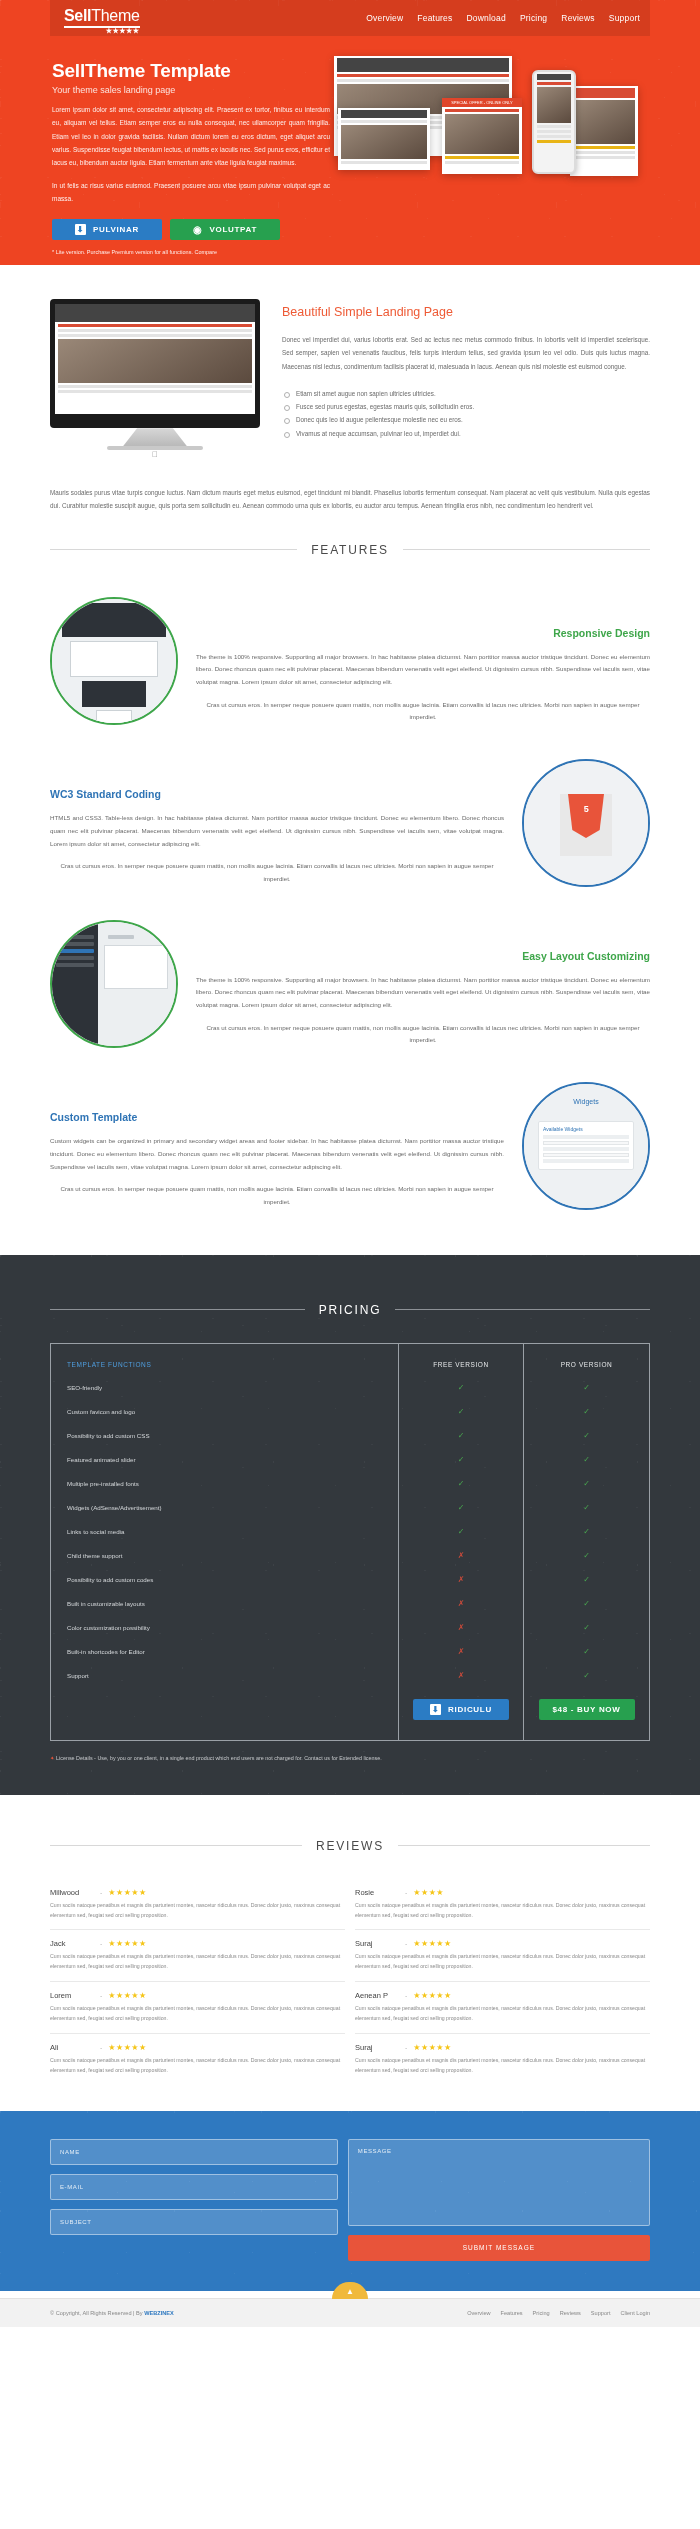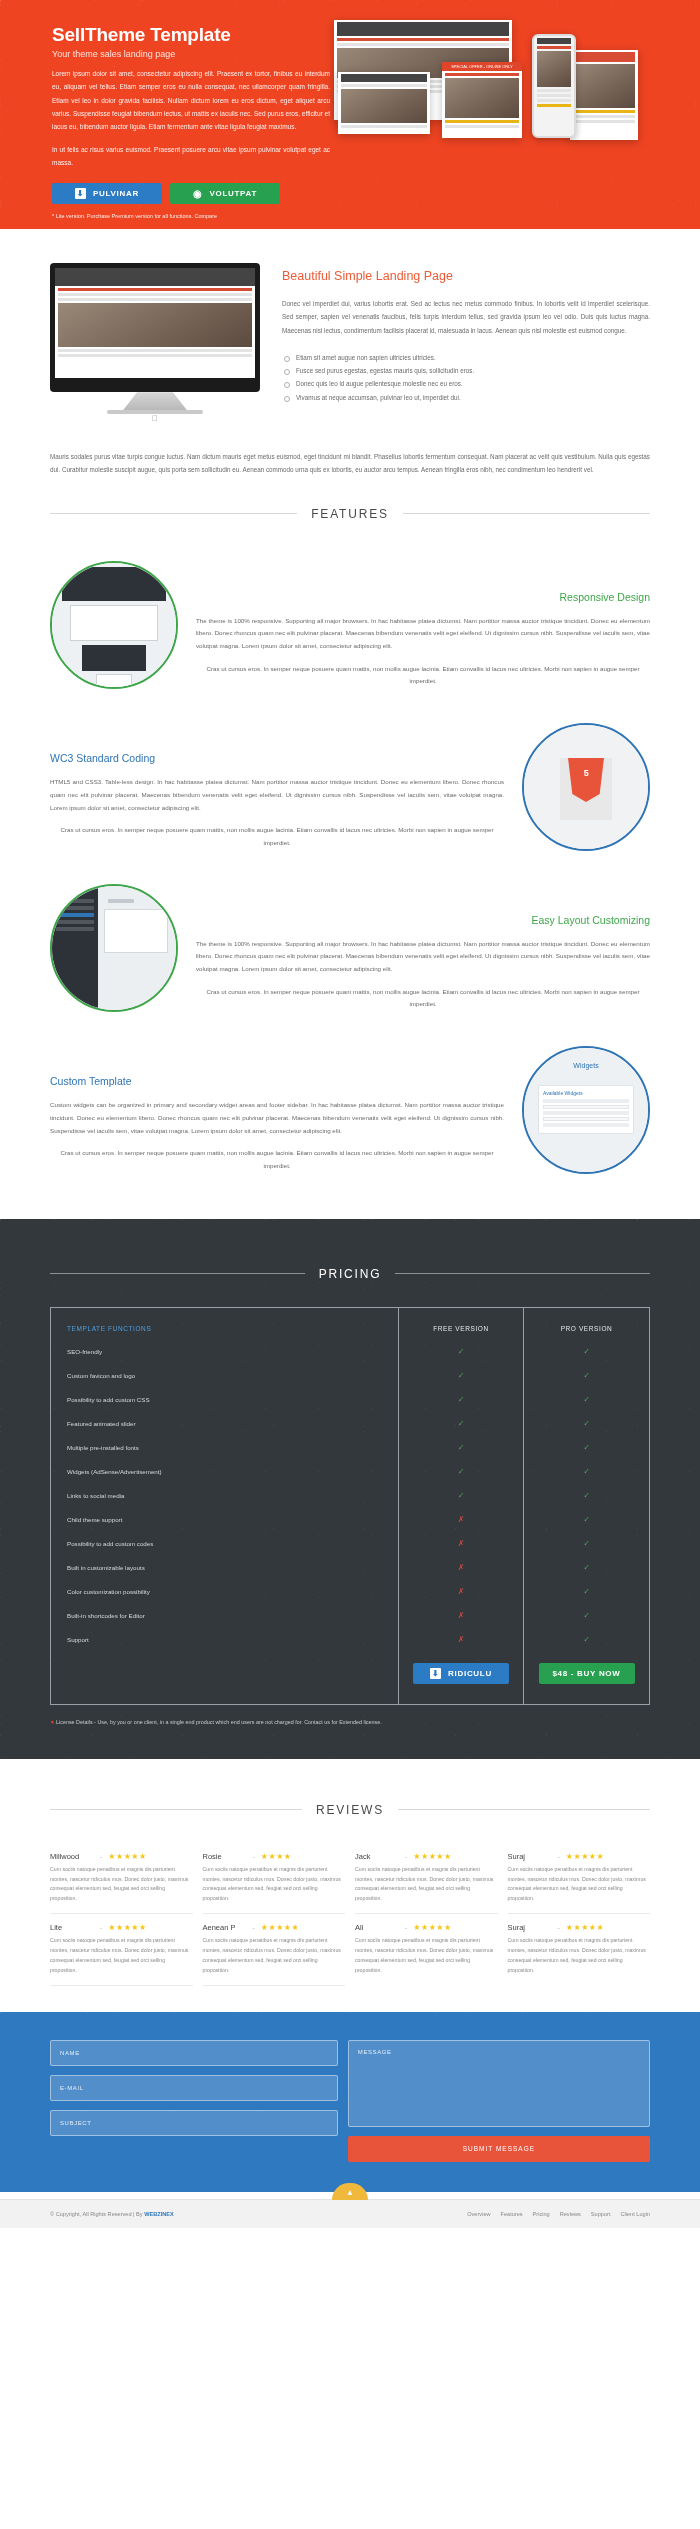--- a/index.html
+++ b/index.html
@@ -275,21 +275,21 @@
     border: 2px solid #3ea64a;
     overflow: hidden;
     background: #eef1f3;
     position: relative;
   }
   .circle-img.blue { border-color: #2f74b5; }
   .circle-img .inner { position: absolute; inset: 0; }
   .feature-text { flex: 1; }
   .feature-text h3 {
     font-size: 10.5px;
-    font-weight: 400;
+    font-weight: 700;
     margin-bottom: 12px;
     margin-top: 38px;
   }
   .feature-text h3.green { color: #3ea64a; }
   .feature-text h3.blue { color: #2f74b5; }
   .feature-text p {
     font-size: 6.2px;
     line-height: 2.05;
     color: #6a6a6a;
     text-align: justify;
@@ -373,21 +373,21 @@
     margin: 14px 50px 0;
     font-size: 5.4px;
     color: #c6c9cc;
   }
   .price-note .dot { color: #e8543a; }
 
   
   .reviews { padding: 14px 50px 26px; }
   .rev-grid {
     display: grid;
-    grid-template-columns: 1fr 1fr 1fr 1fr;
+    grid-template-columns: 1fr 1fr;
     column-gap: 10px;
   }
   .rev-item { border-bottom: 1px solid #e9e9e9; padding: 9px 0 9px; }
   .rev-head { display: flex; align-items: center; gap: 6px; }
   .rev-name { font-size: 7.5px; color: #444; min-width: 44px; }
   .rev-dash { color: #bbb; font-size: 7px; }
   .stars { color: #f5c518; font-size: 8px; letter-spacing: .5px; }
   .rev-body {
     font-size: 5.2px;
     line-height: 1.9;
@@ -462,20 +462,34 @@
   .copy { font-size: 5.6px; color: #888; }
   .copy b { color: #2f79c0; }
   .foot-links { margin-left: auto; display: flex; gap: 10px; }
   .foot-links a { font-size: 5.6px; color: #888; text-decoration: none; }
 </style>
 </head>
 <body>
 
 <div class="hero">
 
+  <div class="navbar">
+    <div class="logo">
+      <span>Sell</span><span class="light">Theme</span>
+      <span class="dots">★★★★★</span>
+    </div>
+    <div class="nav-links">
+      <a href="#">Overview</a>
+      <a href="#">Features</a>
+      <a href="#">Download</a>
+      <a href="#">Pricing</a>
+      <a href="#">Reviews</a>
+      <a href="#">Support</a>
+    </div>
+  </div>
 
   <div class="hero-inner">
     <div class="hero-left">
       <div class="hero-title">SellTheme Template</div>
       <div class="hero-sub">Your theme sales landing page</div>
       <div class="hero-p">Lorem ipsum dolor sit amet, consectetur adipiscing elit. Praesent ex tortor, finibus eu interdum eu, aliquam vel tellus. Etiam semper eros eu nulla consequat, nec ullamcorper quam fringilla. Etiam vel leo in dolor gravida facilisis. Nullam dictum lorem eu eros dictum, eget aliquet arcu varius. Suspendisse feugiat bibendum lectus, ut mattis ex iaculis nec. Sed purus eros, efficitur et lacus eu, bibendum auctor ligula. Etiam fermentum ante vitae ligula feugiat maximus.</div>
       <div class="hero-p">In ut felis ac risus varius euismod. Praesent posuere arcu vitae ipsum pulvinar volutpat eget ac massa.</div>
       <div class="hero-btns">
         <button class="btn btn-blue">
           <span class="boxicon">⬇</span>
@@ -759,21 +773,21 @@
       <div class="rev-head">
         <span class="rev-name">Suraj</span>
         <span class="rev-dash">-</span>
         <span class="stars">★★★★★</span>
       </div>
       <div class="rev-body">Cum sociis natoque penatibus et magnis dis parturient montes, nascetur ridiculus mus. Donec dolor justo, maximus consequat elementum sed, feugiat sed orci selling proposition.</div>
     </div>
 
     <div class="rev-item">
       <div class="rev-head">
-        <span class="rev-name">Lite</span>
+        <span class="rev-name">Lorem</span>
         <span class="rev-dash">-</span>
         <span class="stars">★★★★★</span>
       </div>
       <div class="rev-body">Cum sociis natoque penatibus et magnis dis parturient montes, nascetur ridiculus mus. Donec dolor justo, maximus consequat elementum sed, feugiat sed orci selling proposition.</div>
     </div>
 
     <div class="rev-item">
       <div class="rev-head">
         <span class="rev-name">Aenean P</span>
         <span class="rev-dash">-</span>

